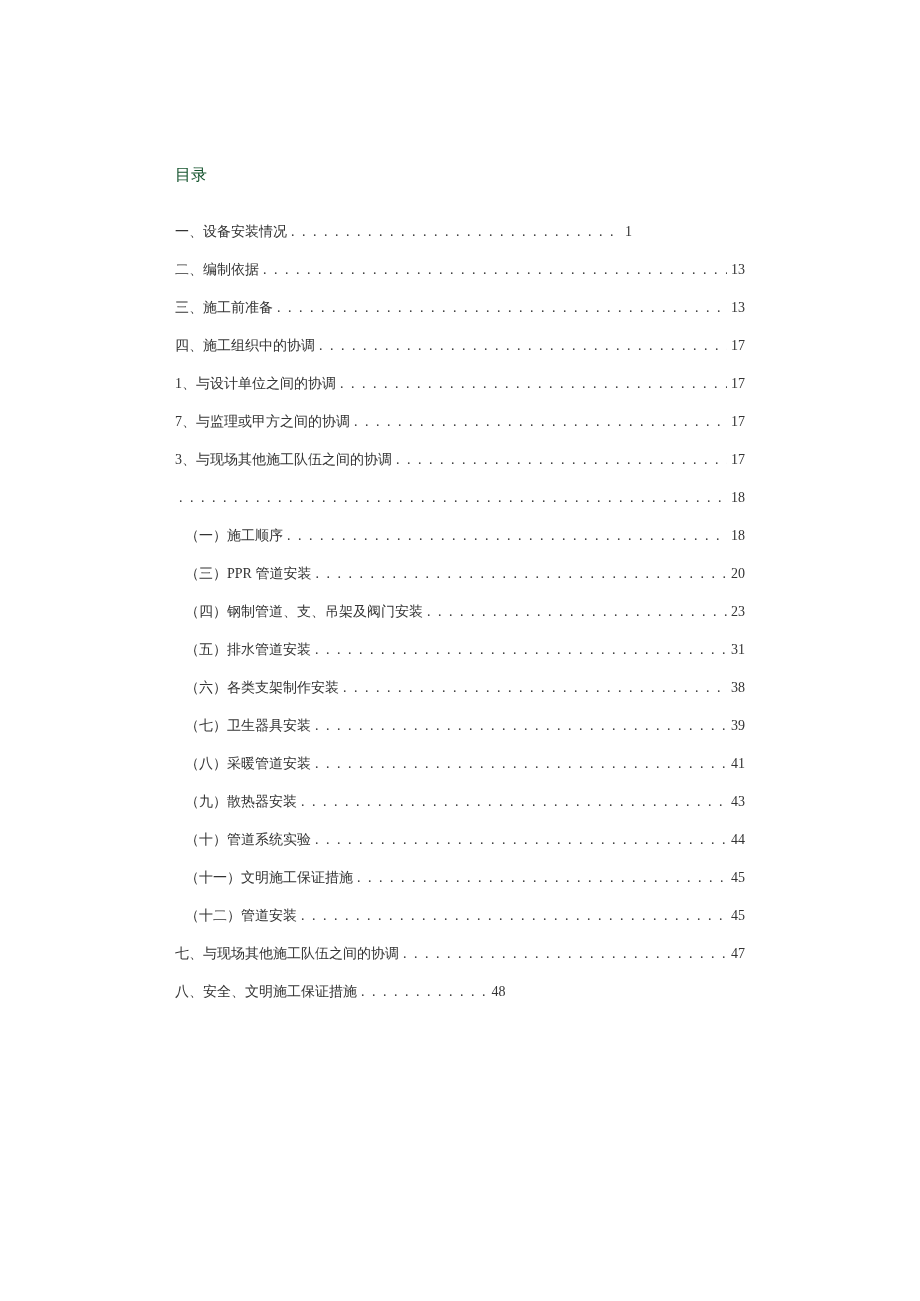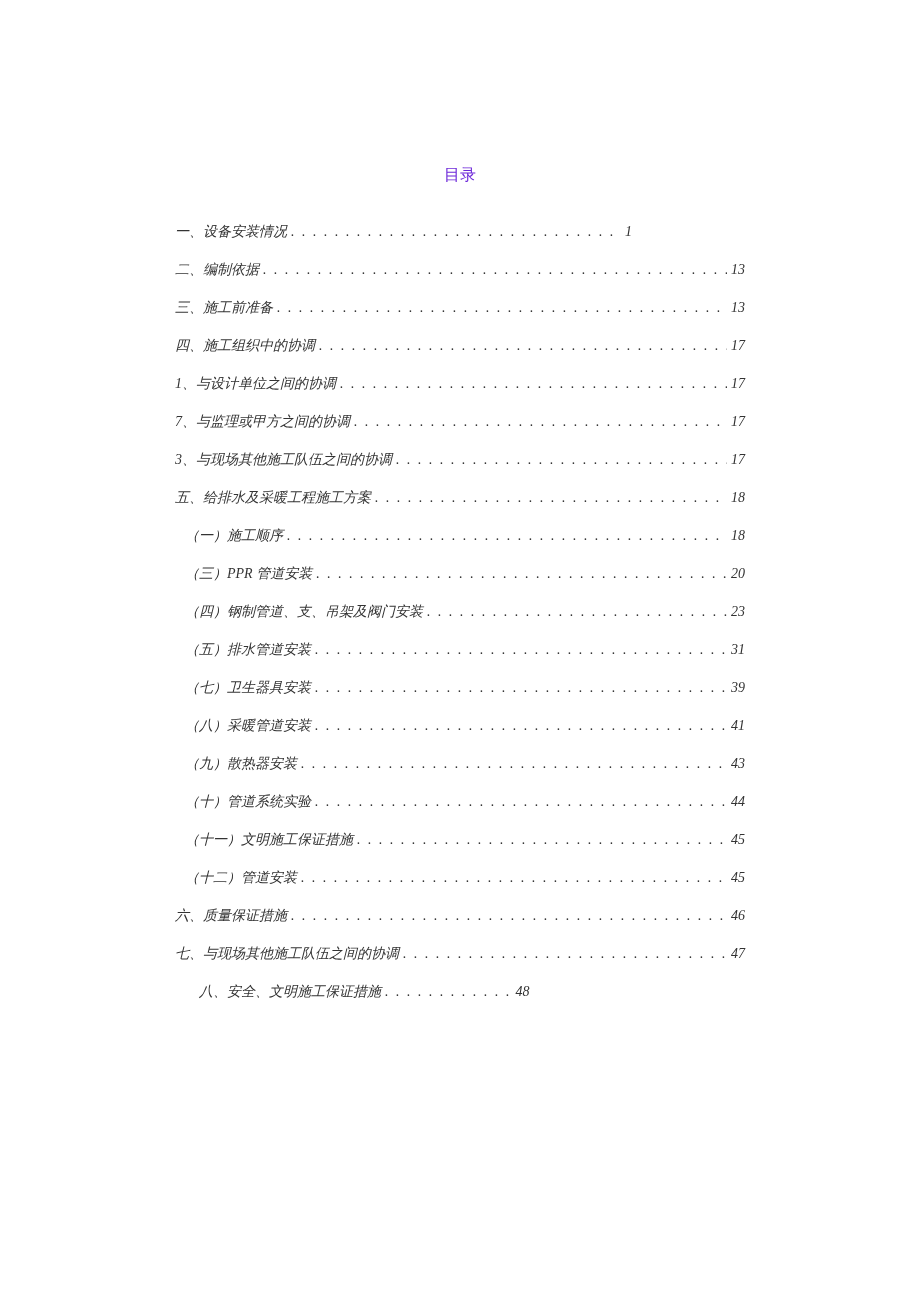--- a/index.html
+++ b/index.html
@@ -9,56 +9,54 @@
     }
     body {
       width: 920px;
       height: 1301px;
       background: #ffffff;
       font-family: "SimSun", "宋体", serif;
       color: #333333;
       padding: 165px 175px 0 175px;
     }
     .title {
-      text-align: center;
+      text-align: left;
       font-size: 16px;
       margin-bottom: 28px;
-      color: #6d28d9;
+      color: #14532d;
     }
     .toc {
       font-size: 14px;
       line-height: 2.5;
     }
     .toc-entry {
       display: flex;
       align-items: flex-end;
       white-space: nowrap;
       margin-bottom: 3px;
-      font-style: italic;
     }
     .toc-label {
       flex-shrink: 0;
     }
     .toc-dots {
       flex: 1;
       overflow: hidden;
       letter-spacing: 2px;
       color: #333333;
       margin-left: 4px;
       margin-right: 4px;
     }
     .toc-dots::before {
       content: ". . . . . . . . . . . . . . . . . . . . . . . . . . . . . . . . . . . . . . . . . . . . . . . . . . . . . . . . . . . . . . . . . . . . . . . . . . . . . . . .";
     }
     .toc-page {
       flex-shrink: 0;
     }
     .toc-entry.short {
       justify-content: flex-start;
-      margin-left: 24px;
     }
     .toc-entry.short .toc-dots-short {
       letter-spacing: 2px;
       margin-left: 4px;
       margin-right: 4px;
     }
     .toc-entry.indent {
       padding-left: 10px;
     }
   </style>
@@ -97,21 +95,20 @@
       <span class="toc-label">7、与监理或甲方之间的协调</span>
       <span class="toc-dots"></span>
       <span class="toc-page">17</span>
     </div>
     <div class="toc-entry">
       <span class="toc-label">3、与现场其他施工队伍之间的协调</span>
       <span class="toc-dots"></span>
       <span class="toc-page">17</span>
     </div>
     <div class="toc-entry">
-      <span class="toc-label">五、给排水及采暖工程施工方案</span>
       <span class="toc-dots"></span>
       <span class="toc-page">18</span>
     </div>
     <div class="toc-entry indent">
       <span class="toc-label">（一）施工顺序</span>
       <span class="toc-dots"></span>
       <span class="toc-page">18</span>
     </div>
     <div class="toc-entry indent">
       <span class="toc-label">（三）PPR 管道安装</span>
@@ -121,20 +118,25 @@
     </div>
     <div class="toc-entry indent">
       <span class="toc-label">（四）钢制管道、支、吊架及阀门安装</span>
       <span class="toc-dots"></span>
       <span class="toc-page">23</span>
     </div>
     <div class="toc-entry indent">
       <span class="toc-label">（五）排水管道安装</span>
       <span class="toc-dots"></span>
       <span class="toc-page">31</span>
+    </div>
+    <div class="toc-entry indent">
+      <span class="toc-label">（六）各类支架制作安装</span>
+      <span class="toc-dots"></span>
+      <span class="toc-page">38</span>
     </div>
     <div class="toc-entry indent">
       <span class="toc-label">（七）卫生器具安装</span>
       <span class="toc-dots"></span>
       <span class="toc-page">39</span>
     </div>
     <div class="toc-entry indent">
       <span class="toc-label">（八）采暖管道安装</span>
       <span class="toc-dots"></span>
       <span class="toc-page">41</span>
@@ -153,25 +155,20 @@
       <span class="toc-label">（十一）文明施工保证措施</span>
       <span class="toc-dots"></span>
       <span class="toc-page">45</span>
     </div>
     <div class="toc-entry indent">
       <span class="toc-label">（十二）管道安装</span>
       <span class="toc-dots"></span>
       <span class="toc-page">45</span>
     </div>
     <div class="toc-entry">
-      <span class="toc-label">六、质量保证措施</span>
-      <span class="toc-dots"></span>
-      <span class="toc-page">46</span>
-    </div>
-    <div class="toc-entry">
       <span class="toc-label">七、与现场其他施工队伍之间的协调</span>
       <span class="toc-dots"></span>
       <span class="toc-page">47</span>
     </div>
     <div class="toc-entry short">
       <span class="toc-label">八、安全、文明施工保证措施</span>
       <span class="toc-dots-short">. . . . . . . . . . . .</span>
       <span class="toc-page">48</span>
     </div>
   </div>

